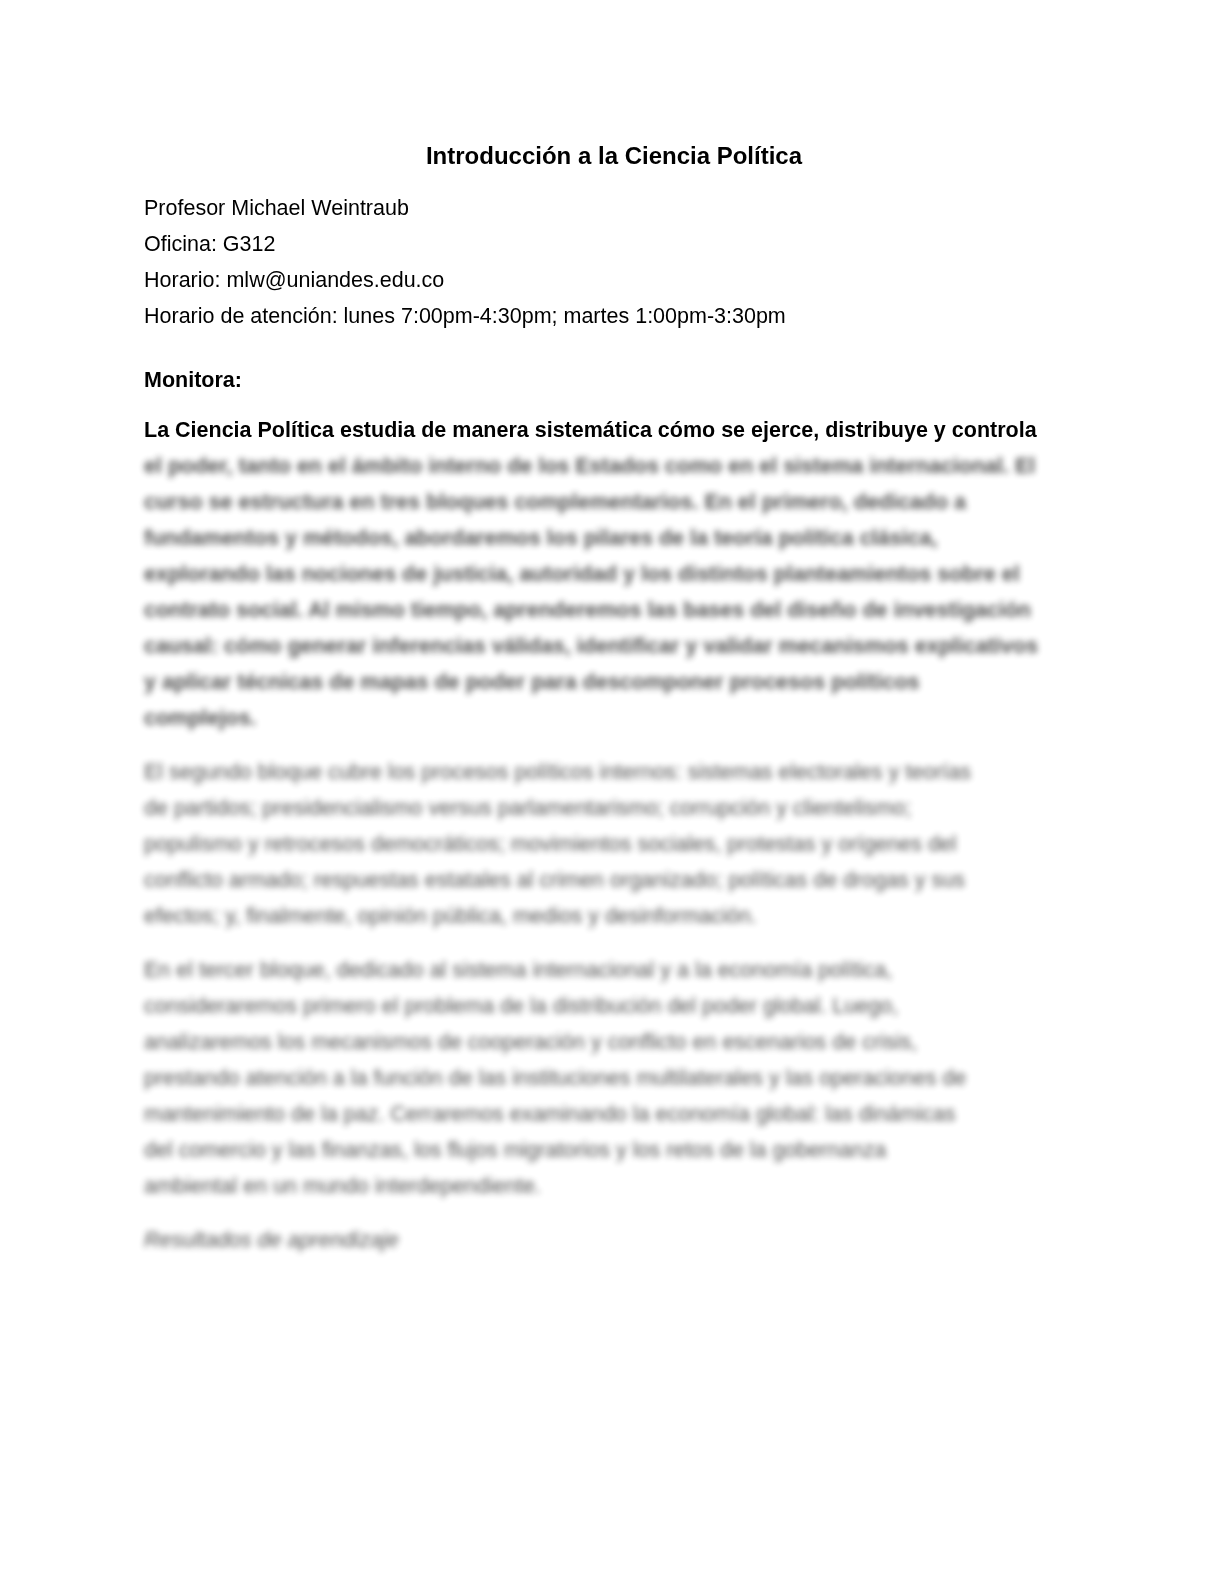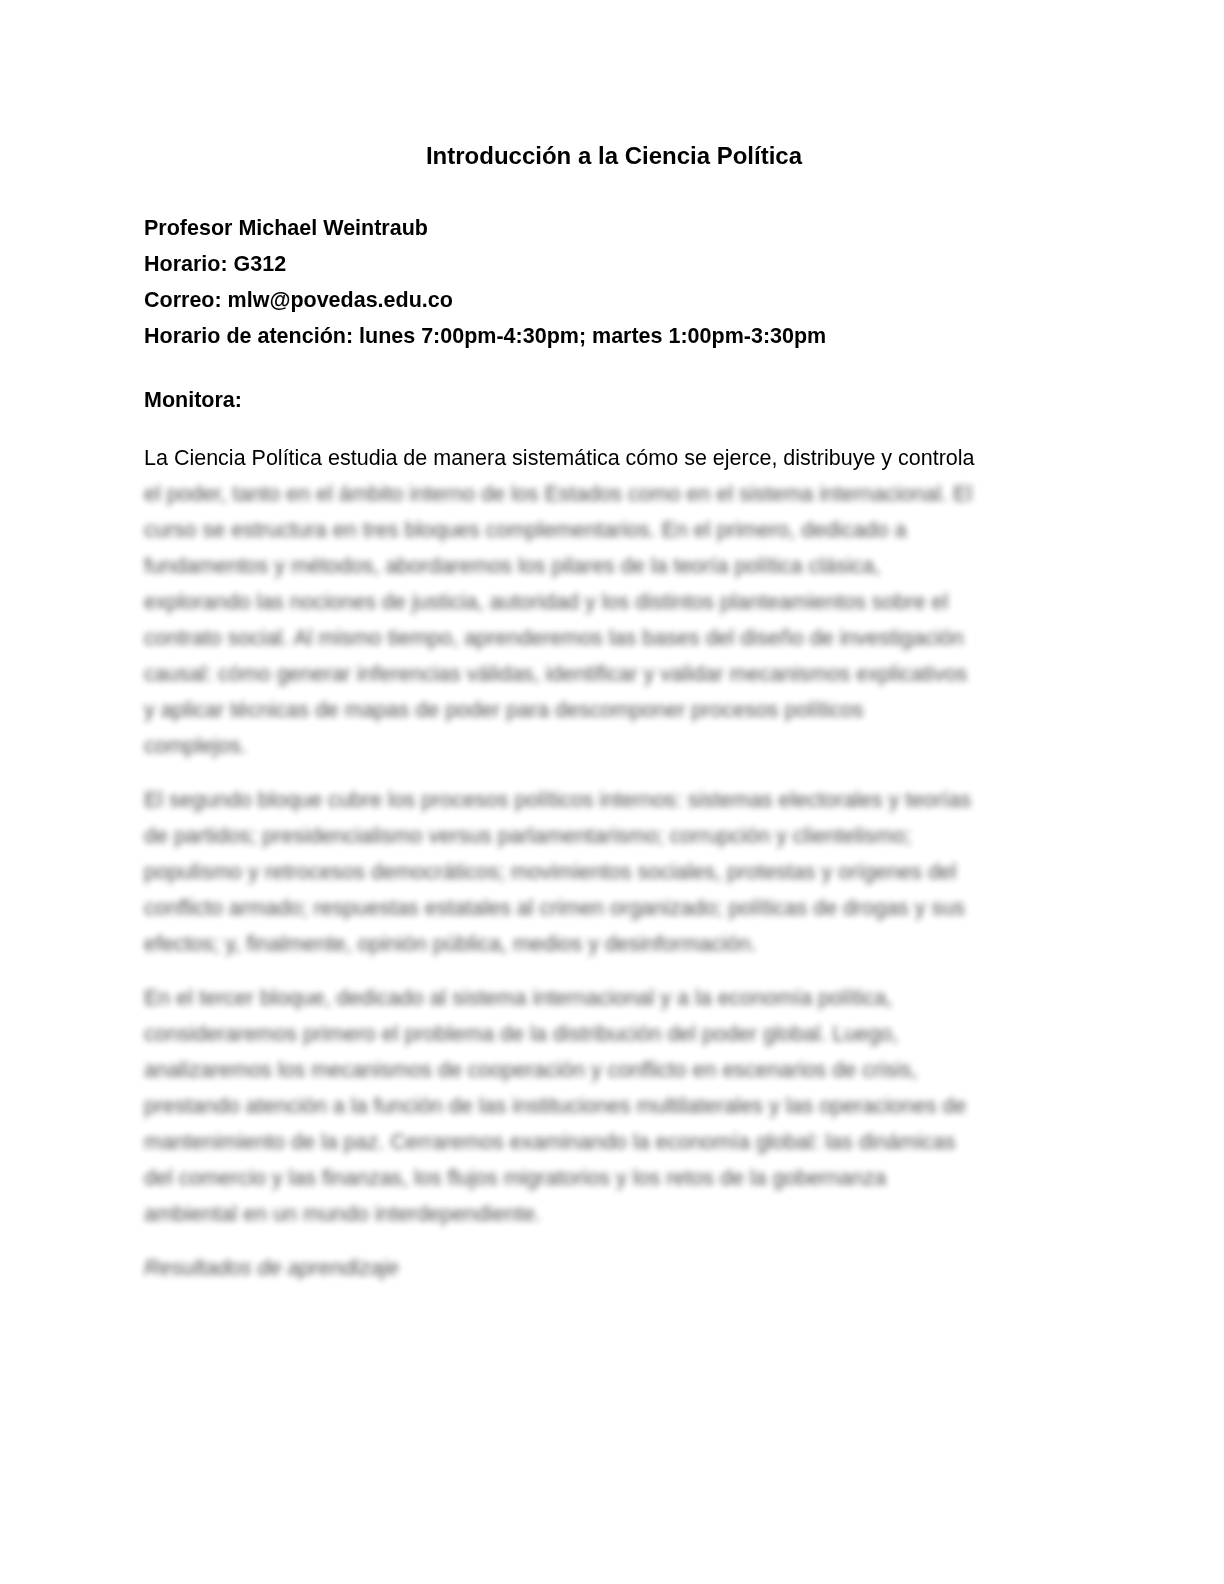--- a/index.html
+++ b/index.html
@@ -19,29 +19,29 @@
     color: #000000;
   }
   .doc-title-block {
     text-align: center;
     font-weight: 700;
     font-size: 24px;
     line-height: 36px;
   }
   .doc-title-block .line { font-size: 24px; }
   .info-block {
-    margin-top: 36px;
-    font-weight: 700;
+    margin-top: 16px;
+    font-weight: 400;
   }
   .monitor-block {
     margin-top: 28px;
     font-weight: 700;
   }
   .para { margin-top: 18px; }
-  .para-first { margin-top: 22px; }
+  .para-first { margin-top: 14px; font-weight: bold; }
   .line {
     font-size: 21.5px;
     line-height: 36px;
     white-space: nowrap;
   }
   
   .blurred {
     filter: blur(3px);
     opacity: 0.78;
     color: #1b1b1b;
@@ -52,22 +52,22 @@
 <body>
 
 <div class="page">
 
   <div class="doc-title-block">
     <div class="line">Introducción a la Ciencia Política</div>
   </div>
 
   <div class="info-block">
     <div class="line">Profesor Michael Weintraub</div>
-    <div class="line">Horario: G312</div>
-    <div class="line">Correo: mlw@povedas.edu.co</div>
+    <div class="line">Oficina: G312</div>
+    <div class="line">Horario: mlw@uniandes.edu.co</div>
     <div class="line">Horario de atención: lunes 7:00pm-4:30pm; martes 1:00pm-3:30pm</div>
   </div>
 
   <div class="monitor-block">
     <div class="line">Monitora:</div>
   </div>
 
   <div class="para para-first">
     <div class="line">La Ciencia Política estudia de manera sistemática cómo se ejerce, distribuye y controla</div>
     <div class="line blurred">el poder, tanto en el ámbito interno de los Estados como en el sistema internacional. El</div>

